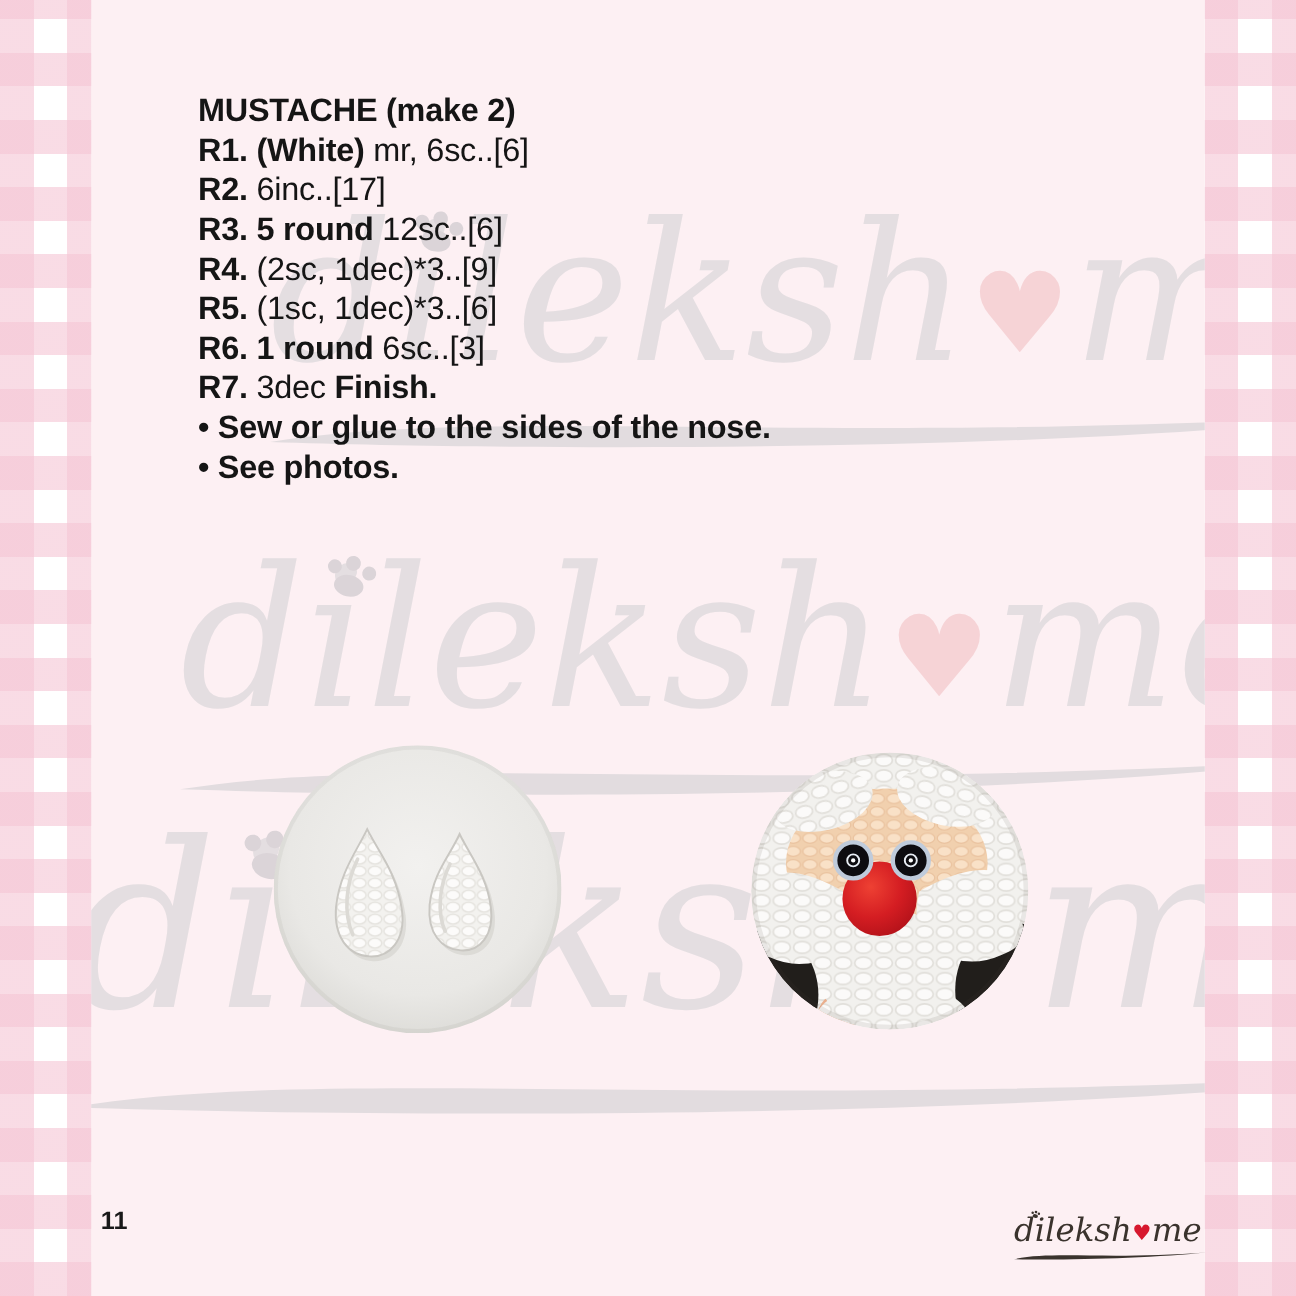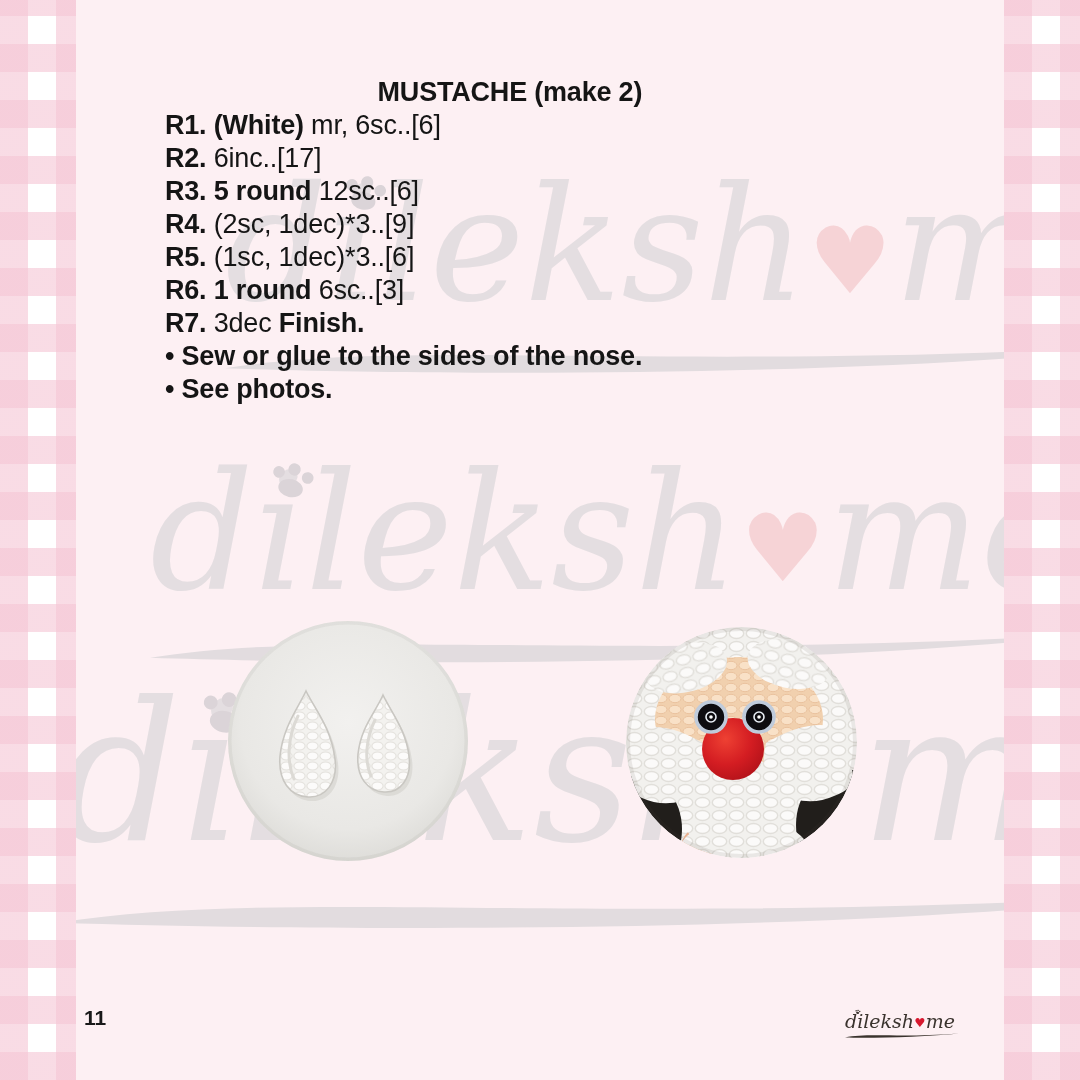--- a/index.html
+++ b/index.html
@@ -15,21 +15,21 @@
       repeating-linear-gradient(0deg, rgba(245,198,213,.62) 0 28px, rgba(255,255,255,0) 28px 56px),
       #ffffff;
   }
   .gingham.left{left:0;}
   .gingham.right{right:0;}
   
   .pattern{
     position:absolute;left:165px;top:76px;z-index:4;
     font-size:27px;line-height:33px;color:#151515;letter-spacing:-0.2px;
   }
-  .pattern .ptitle{font-weight:700;text-align:right;}
+  .pattern .ptitle{font-weight:700;}
   .pattern b{font-weight:700;text-align:center;}
   .pattern span,.pattern b{white-space:pre-wrap;}
   
   .wm{
     position:absolute;z-index:1;line-height:1;white-space:nowrap;
     font-family:"DejaVu Serif",serif;font-style:italic;color:#e4dee1;
   }
   .wm .wm-heart{
     font-family:"DejaVu Sans",sans-serif;font-style:normal;color:#f6d3d6;
     font-size:0.58em;vertical-align:0.08em;padding:0 0.02em;
@@ -48,21 +48,21 @@
   .photo svg{display:block;}
   .photo1{left:228px;top:621px;width:240px;height:240px;}
   .photo2{left:626px;top:627px;width:231px;height:231px;}
   
   .pagenum{
     position:absolute;left:84px;top:1006px;z-index:11;
     font-size:21px;font-weight:700;color:#191919;
   }
   .logo{
     position:absolute;left:845px;top:1012px;z-index:11;line-height:1;white-space:nowrap;
-    font-family:"DejaVu Serif",serif;font-style:italic;font-size:19px;color:#3a332d;
+    font-family:"DejaVu Serif",serif;font-style:italic;font-size:27px;color:#3a332d;
   }
   .logo .logo-heart{
     font-family:"DejaVu Sans",sans-serif;font-style:normal;color:#d7182e;
     font-size:0.66em;vertical-align:0.05em;padding:0 0.02em;
   }
   .logo .swoosh{top:1.02em;width:104%;height:0.42em;}
   .logo .swoosh path{fill:#3a332d;}
   .logo .paw{left:0.52em;top:-0.14em;width:0.30em;height:0.27em;transform:rotate(10deg);}
   .logo .paw ellipse,.logo .paw circle{fill:#3a332d;}
 </style>

